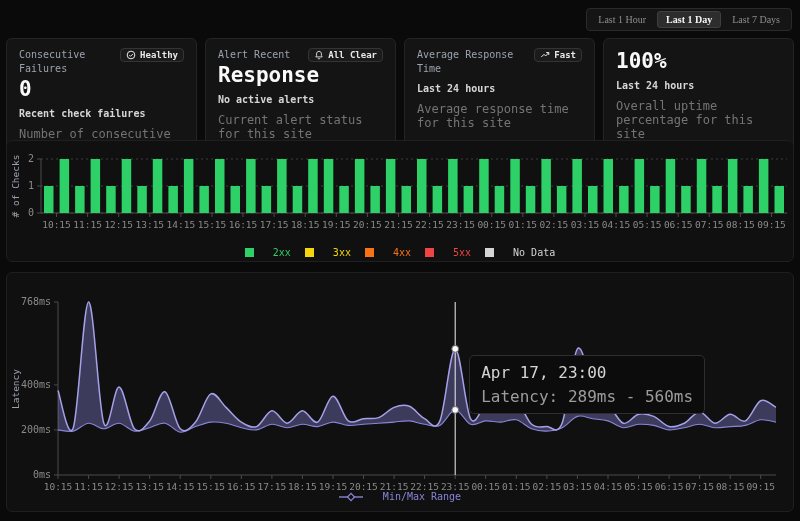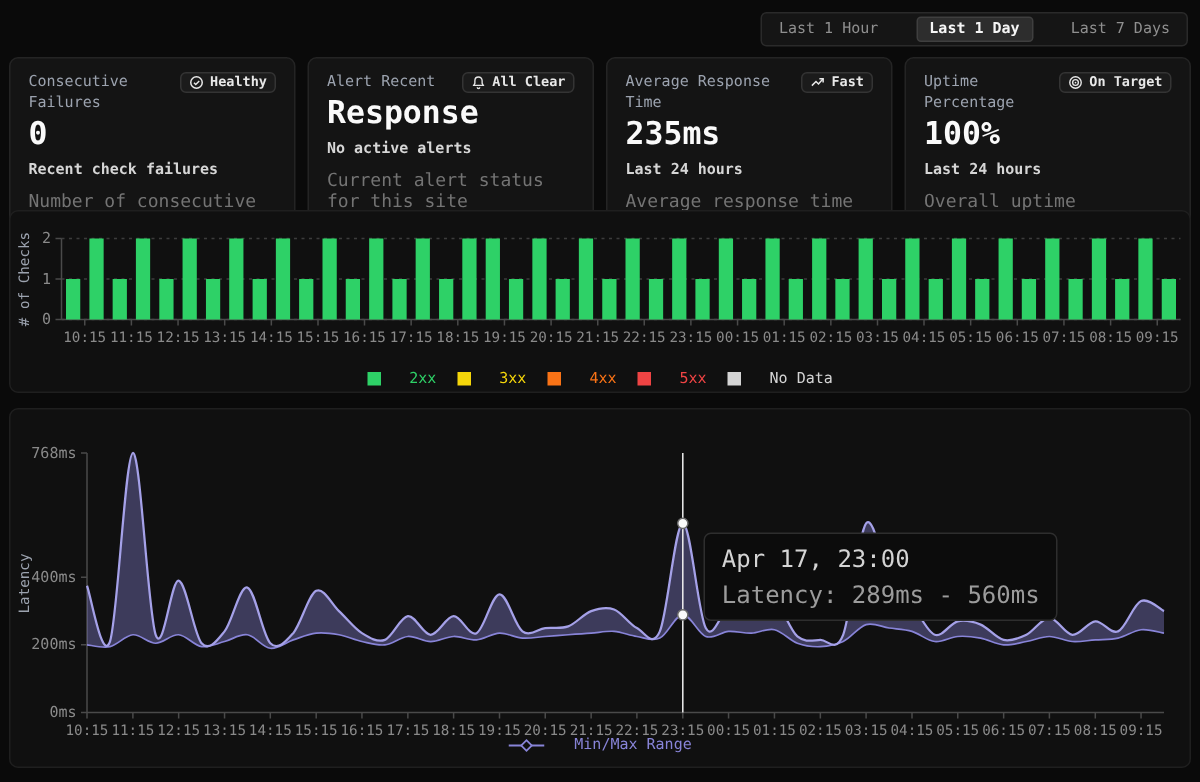--- a/index.html
+++ b/index.html
@@ -3,22 +3,22 @@
 <meta charset="utf-8">
 <style>
   html,body{margin:0;padding:0;}
   body{
     width:800px;height:521px;position:relative;overflow:hidden;
     background:#0a0a0a;color:#e5e5e5;
     font-family:"DejaVu Sans Mono", monospace;
   }
   
   .topbar{
-    position:absolute;top:8px;right:8px;display:flex;gap:16px;
-    background:#151515;border:1px solid #2a2a2a;border-radius:4px;padding:2px;
+    position:absolute;top:8px;right:8px;display:flex;gap:2px;
+    background:#151515;border:1px solid #2a2a2a;border-radius:4px;padding:2px;font-family:Liberation Serif, serif;
   }
   .range-btn{
     background:transparent;border:1px solid transparent;color:#8f8f8f;
     font-family:inherit;font-size:10px;padding:2px 8px;border-radius:3px;cursor:pointer;white-space:nowrap;
   }
   .range-btn.selected{background:#2d2d2d;border-color:#3f3f3f;color:#f5f5f5;font-weight:bold;}
   
   .cards{
     position:absolute;top:38px;left:6px;right:6px;
     display:grid;grid-template-columns:repeat(4,1fr);gap:8px;
@@ -108,37 +108,25 @@
     <div class="card-head">
       <span class="card-title">Average Response Time</span>
       <span class="badge">
         <svg width="10" height="10" viewBox="0 0 12 12">
           <path d="M1.5 8.5L4.8 5.2l2 2L10.5 3" fill="none" stroke="#e8e8e8" stroke-width="1.2"></path>
           <path d="M7.5 3h3v3" fill="none" stroke="#e8e8e8" stroke-width="1.2"></path>
         </svg>
         <span>Fast</span>
       </span>
     </div>
-    <div class="card-value">235ms</div>
     <div class="card-subtitle">Last 24 hours</div>
     <div class="card-desc">Average response time for this site</div>
   </div>
 
   <div class="card">
-    <div class="card-head">
-      <span class="card-title">Uptime Percentage</span>
-      <span class="badge">
-        <svg width="10" height="10" viewBox="0 0 12 12">
-          <circle cx="6" cy="6" r="4.6" fill="none" stroke="#e8e8e8" stroke-width="1.1"></circle>
-          <circle cx="6" cy="6" r="2.3" fill="none" stroke="#e8e8e8" stroke-width="1.1"></circle>
-          <circle cx="6" cy="6" r="0.7" fill="#e8e8e8"></circle>
-        </svg>
-        <span>On Target</span>
-      </span>
-    </div>
     <div class="card-value">100%</div>
     <div class="card-subtitle">Last 24 hours</div>
     <div class="card-desc">Overall uptime percentage for this site</div>
   </div>
 </div>
 
 <div class="panel" id="checks-panel">
   <svg id="checks-svg" width="786" height="94" style="display:block;margin-top:8px;">
       <line x1="34" y1="64" x2="780" y2="64" stroke="#3c3c3c" stroke-width="1" stroke-dasharray="2 3"></line>
       <line x1="30" y1="64" x2="34" y2="64" stroke="#4a4a4a" stroke-width="1"></line>

